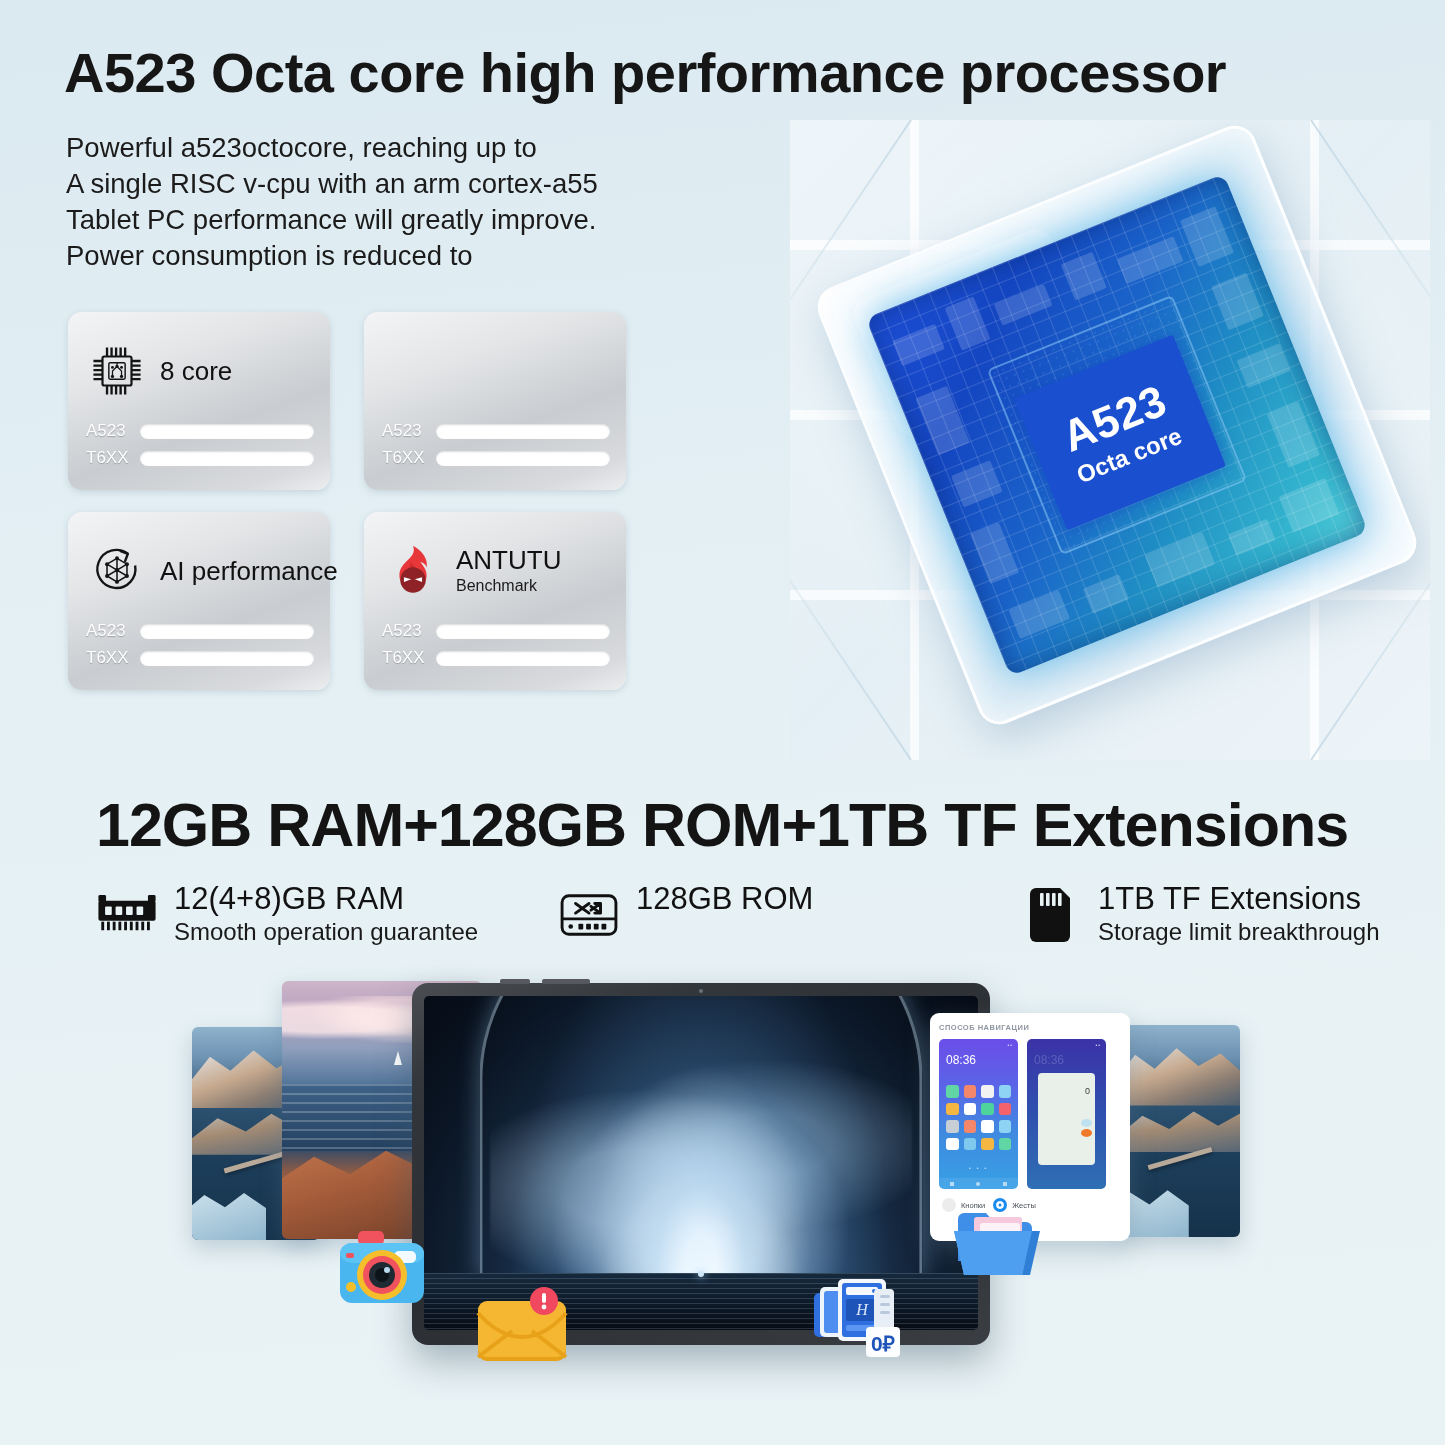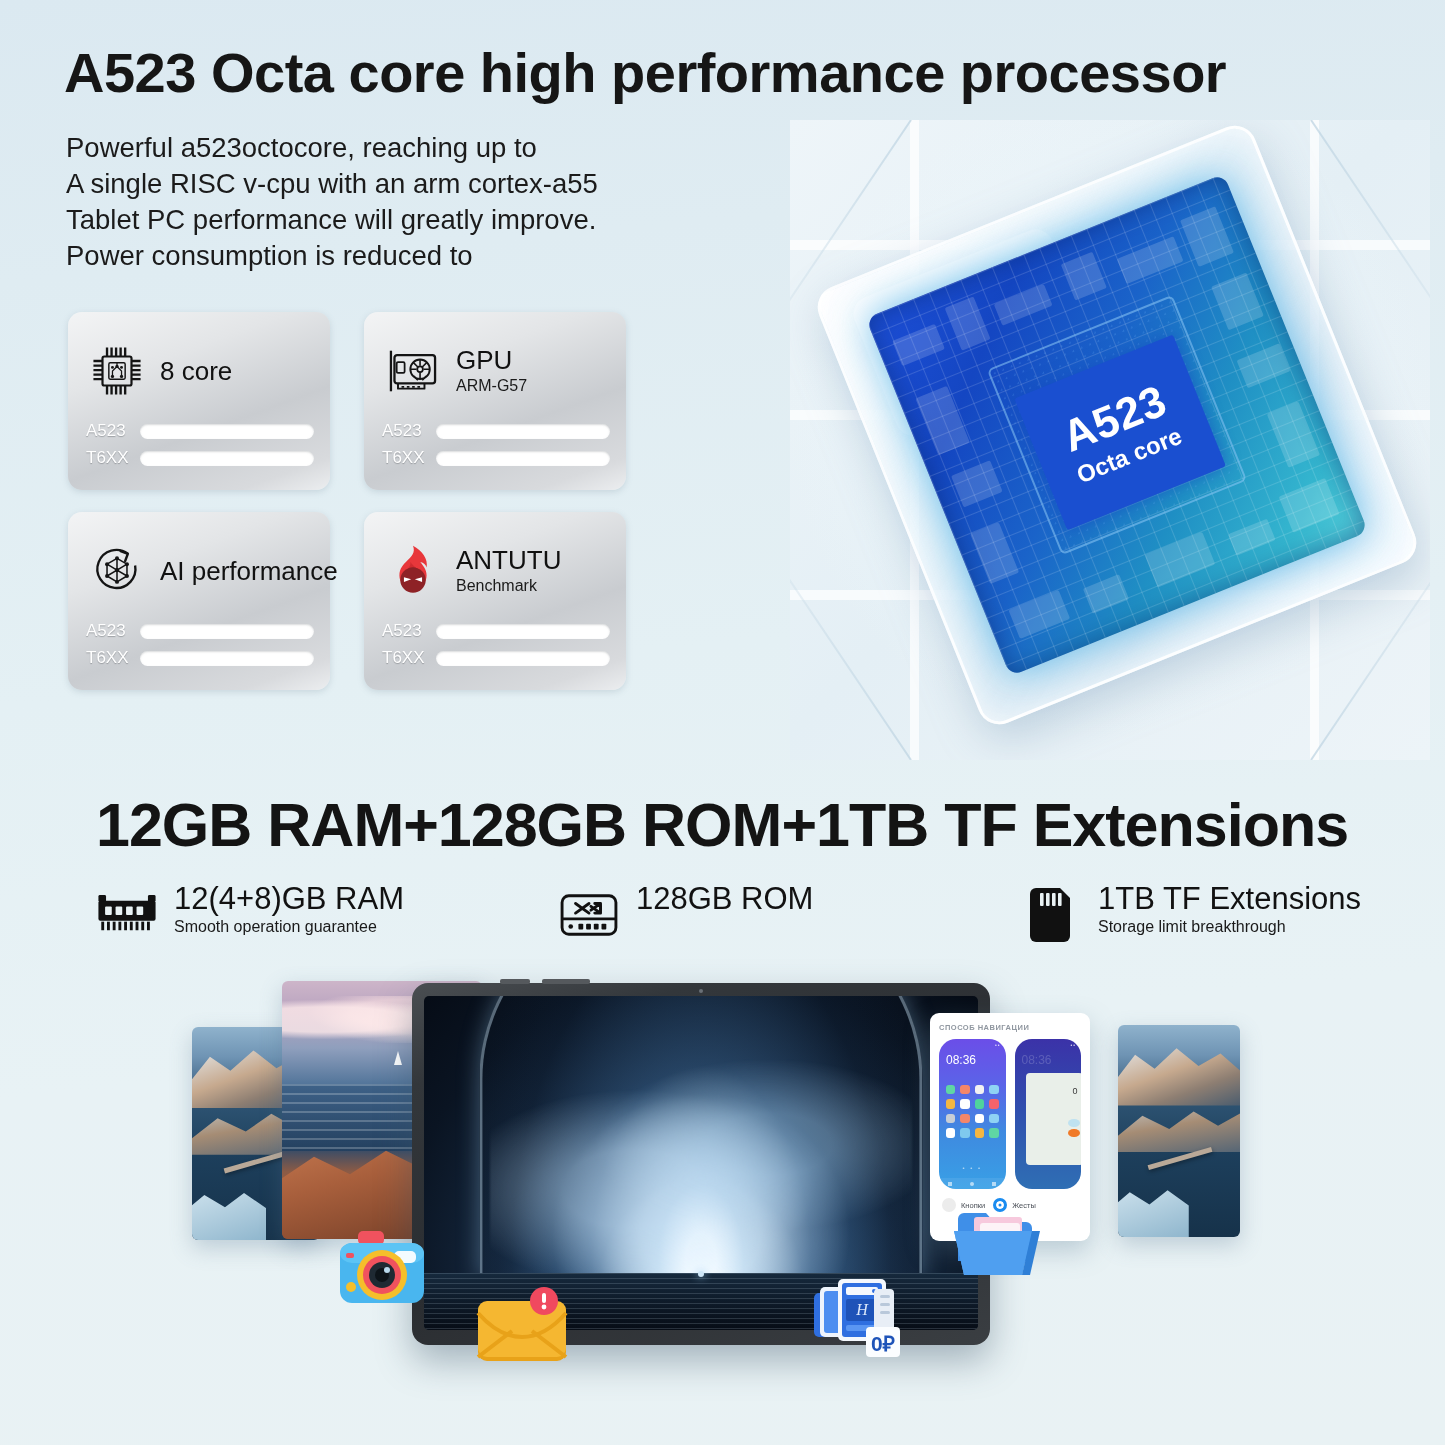--- a/index.html
+++ b/index.html
@@ -137,21 +137,21 @@
     font-size: 61px; font-weight: 700; color: #141414; letter-spacing: -1px; white-space: nowrap;
   }
   .mem-row { position: absolute; left: 88px; top: 880px; width: 1300px; height: 80px; }
   .mem-item { position: absolute; display: flex; align-items: flex-start; gap: 14px; }
   .mem-item.m0 { left: 6px;   top: 2px; }
   .mem-item.m1 { left: 468px; top: 2px; }
   .mem-item.m2 { left: 930px; top: 2px; }
   .mem-ico { width: 66px; flex: 0 0 66px; height: 66px; display: flex; align-items: center; justify-content: center; }
   .mem-txt { display: flex; flex-direction: column; }
   .mem-title { font-size: 31px; color: #121212; line-height: 1.12; white-space: nowrap; }
-  .mem-sub { font-size: 16px; color: #1a1a1a; line-height: 1.25; white-space: nowrap; }
+  .mem-sub { font-size: 24px; color: #1a1a1a; line-height: 1.25; white-space: nowrap; text-align: right; }
 
   
   .scene { position: absolute; left: 0; top: 965px; width: 1445px; height: 480px; }
 
   .photo { position: absolute; border-radius: 6px; overflow: hidden; box-shadow: 0 8px 22px rgba(90,120,145,.3); }
   .photo.p-left-far { left: 192px; top: 62px; width: 128px; height: 213px; }
   .photo.p-left     { left: 282px; top: 16px; width: 200px; height: 258px; }
   .photo.p-right    { left: 1118px; top: 60px; width: 122px; height: 212px; }
 
   .fjord { position: absolute; inset: 0; background: linear-gradient(180deg,#8fb2cc 0%,#6f94b4 14%,#2f5574 34%,#1d3f5c 60%,#16324a 100%); }
@@ -219,27 +219,27 @@
   .tablet-screen .water {
     position: absolute; left: 0; right: 0; bottom: 0; height: 17%;
     background: repeating-linear-gradient(180deg, rgba(210,232,248,.16) 0 1px, rgba(8,16,26,0) 1px 5px),
                 linear-gradient(180deg,#16293d,#070d16);
   }
   .tablet-screen .spark { position: absolute; left: 50%; bottom: 16%; width: 6px; height: 6px;
     border-radius: 50%; background: #cfe6f7; transform: translateX(-50%); box-shadow: 0 0 8px #9fd0f0; }
 
   
   .settings {
-    position: absolute; left: 930px; top: 48px; width: 160px; height: 228px;
+    position: absolute; left: 930px; top: 48px; width: 200px; height: 228px;
     background: #ffffff; border-radius: 9px; padding: 10px 9px;
     box-shadow: 0 10px 26px rgba(95,125,150,.34);
   }
   .settings .st-title { font-size: 7.5px; letter-spacing: .5px; color: #9097a0; font-weight: 700; margin-bottom: 7px; }
   .settings .st-phones { display: flex; gap: 9px; }
-  .ph { width: 79px; height: 150px; border-radius: 17px; overflow: hidden; position: relative; }
+  .ph { width: 79px; height: 150px; border-radius: 5px; overflow: hidden; position: relative; }
   .ph.p1 { background: linear-gradient(180deg,#6b4ee8 0%,#5b63e8 30%,#3f8ae0 62%,#38a0e6 100%); }
   .ph.p2 { background: linear-gradient(180deg,#3b32a8 0%,#2f4fae 48%,#2f6fb4 100%); }
   .ph .stat { position: absolute; right: 5px; top: 3px; font-size: 5px; color: rgba(255,255,255,.8); letter-spacing: 1px; }
   .ph .clock { position: absolute; left: 7px; top: 14px; font-size: 12px; color: #fff; font-weight: 400; }
   .ph .clock.dim { color: rgba(255,255,255,.18); }
   .ph .grid { position: absolute; left: 7px; right: 7px; top: 46px; display: grid;
     grid-template-columns: repeat(4,1fr); gap: 5px; }
   .ph .grid i { display: block; width: 100%; padding-top: 100%; border-radius: 3px; }
   .ph .dots { position: absolute; left: 0; right: 0; bottom: 18px; text-align: center;
     font-size: 6px; color: rgba(255,255,255,.6); letter-spacing: 2px; }
@@ -319,42 +319,20 @@
           <span class="bartrack"><span class="barfill a-fwd" style="width:88%"></span></span>
         </div>
         <div class="barrow">
           <span class="barlabel">T6XX</span>
           <span class="bartrack"><span class="barfill gray" style="width:25%"></span></span>
         </div>
       </div>
     </div>
 
     <div class="card c1">
-      <div class="card-head">
-        <span class="card-ico">
-          <svg width="60" height="52" viewBox="0 0 68 56" fill="none" stroke="#141414" stroke-width="2.6" stroke-linejoin="round">
-            <path d="M9 5v46"></path>
-            <rect x="13" y="10" width="46" height="32" rx="3"></rect>
-            <rect x="15.5" y="18" width="9" height="12" rx="1.5" stroke-width="2"></rect>
-            <circle cx="42" cy="26" r="11" stroke-width="2.2"></circle>
-            <circle cx="42" cy="26" r="3.2" stroke-width="2"></circle>
-            <g stroke-width="1.8">
-              <path d="M42 15v7M42 30v7M31 26h7M46 26h7M34.5 18.5l5 5M49.5 18.5l-5 5M34.5 33.5l5 5M49.5 33.5l-5 5"></path>
-            </g>
-            <path d="M17 42v6h30v-6" stroke-width="2.2"></path>
-            <g stroke-width="2.2">
-                <path d="M21 46h3M27 46h3M33 46h3M39 46h3"></path>
-              </g>
-          </svg>
-        </span>
-        <span class="card-titles">
-          <span class="card-title">GPU</span>
-          <span class="card-sub">ARM-G57</span>
-        </span>
-      </div>
       <div class="bars">
         <div class="barrow">
           <span class="barlabel">A523</span>
           <span class="bartrack"><span class="barfill a-rev" style="width:88%"></span></span>
         </div>
         <div class="barrow">
           <span class="barlabel">T6XX</span>
           <span class="bartrack"><span class="barfill gray" style="width:27%"></span></span>
         </div>
       </div>

